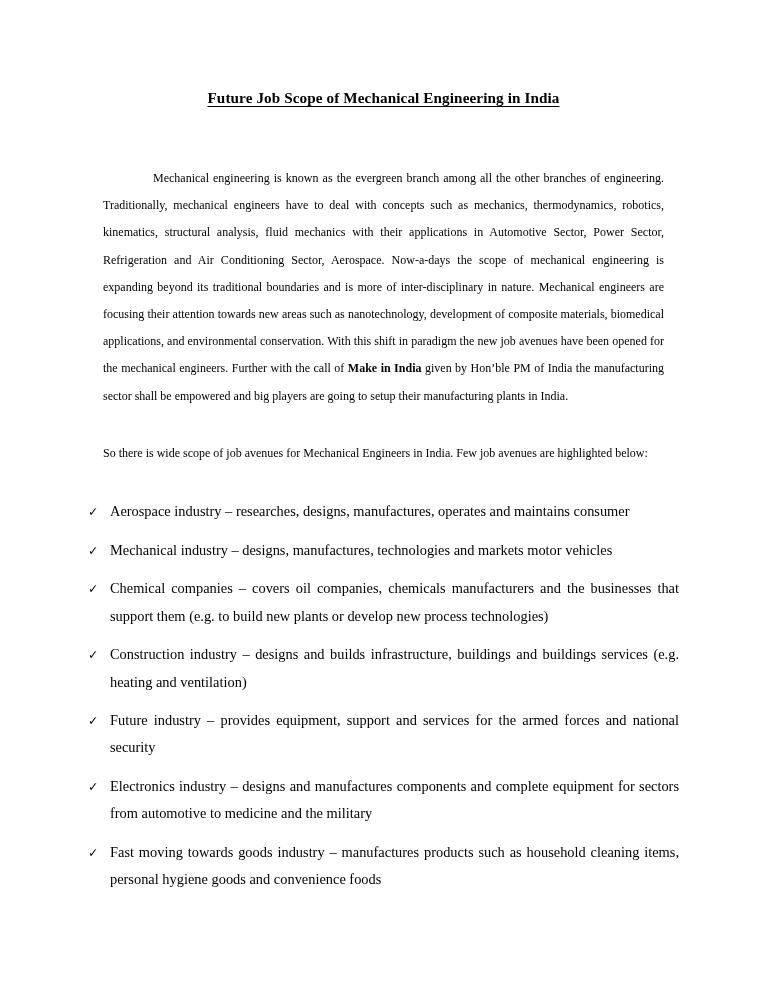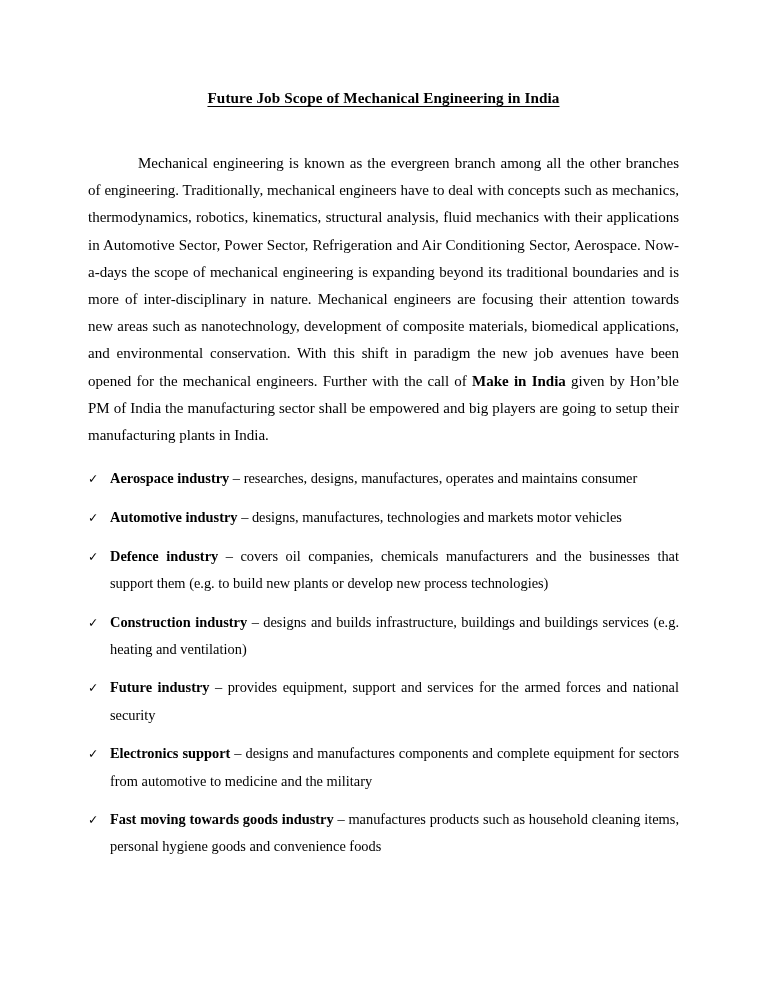--- a/index.html
+++ b/index.html
@@ -38,22 +38,22 @@
     font-size: 15.2px;
     font-weight: bold;
     line-height: 20px;
     letter-spacing: 0.1px;
     text-decoration: underline;
     text-underline-offset: 2.5px;
     padding-top: 88px;
   }
 
   .para {
-    margin: 0;
-    font-size: 15px;
+    margin: 15px;
+    font-size: 12px;
     line-height: 27.2px;
     text-align: justify;
     text-justify: inter-word;
     hyphens: none;
   }
 
   .para-lead {
     padding-top: 42px;
     text-indent: 50px;
   }
@@ -85,64 +85,65 @@
     top: 0;
     width: 14px;
     font-size: 12.5px;
     line-height: 27.2px;
     font-family: "DejaVu Sans", sans-serif;
     font-weight: normal;
     color: #000000;
   }
 
   .term {
-    font-weight: bold;
+    font-weight: normal;
   }
 
   .bold-inline {
     font-weight: bold;
   }
 </style>
 </head>
 <body>
 
 <div class="page">
   <div class="content">
 
     <h1 class="doc-title">Future Job Scope of Mechanical Engineering in India</h1>
 
     <p class="para para-lead">
       <span>Mechanical engineering is known as the evergreen branch among all the other branches of engineering. Traditionally, mechanical engineers have to deal with concepts such as mechanics, thermodynamics, robotics, kinematics, structural analysis, fluid mechanics with their applications in Automotive Sector, Power Sector, Refrigeration and Air Conditioning Sector, Aerospace. Now-a-days the scope of mechanical engineering is expanding beyond its traditional boundaries and is more of inter-disciplinary in nature. Mechanical engineers are focusing their attention towards new areas such as nanotechnology, development of composite materials, biomedical applications, and environmental conservation. With this shift in paradigm the new job avenues have been opened for the mechanical engineers. Further with the call of </span><span class="bold-inline">Make in India</span><span> given by Hon’ble PM of India the manufacturing sector shall be empowered and big players are going to setup their manufacturing plants in India.</span>
     </p>
 
+    <p class="para para-intro">So there is wide scope of job avenues for Mechanical Engineers in India. Few job avenues are highlighted below:</p>
 
     <ul class="list">
 
       <li class="list-item">
         <span class="check-icon">✓</span><span class="term">Aerospace industry</span><span> – researches, designs, manufactures, operates and maintains consumer</span>
       </li>
 
       <li class="list-item">
-        <span class="check-icon">✓</span><span class="term">Automotive industry</span><span> – designs, manufactures, technologies and markets motor vehicles</span>
+        <span class="check-icon">✓</span><span class="term">Mechanical industry</span><span> – designs, manufactures, technologies and markets motor vehicles</span>
       </li>
 
       <li class="list-item">
-        <span class="check-icon">✓</span><span class="term">Defence industry</span><span> – covers oil companies, chemicals manufacturers and the businesses that support them (e.g. to build new plants or develop new process technologies)</span>
+        <span class="check-icon">✓</span><span class="term">Chemical companies</span><span> – covers oil companies, chemicals manufacturers and the businesses that support them (e.g. to build new plants or develop new process technologies)</span>
       </li>
 
       <li class="list-item">
         <span class="check-icon">✓</span><span class="term">Construction industry</span><span> – designs and builds infrastructure, buildings and buildings services (e.g. heating and ventilation)</span>
       </li>
 
       <li class="list-item">
         <span class="check-icon">✓</span><span class="term">Future industry</span><span> – provides equipment, support and services for the armed forces and national security</span>
       </li>
 
       <li class="list-item">
-        <span class="check-icon">✓</span><span class="term">Electronics support</span><span> – designs and manufactures components and complete equipment for sectors from automotive to medicine and the military</span>
+        <span class="check-icon">✓</span><span class="term">Electronics industry</span><span> – designs and manufactures components and complete equipment for sectors from automotive to medicine and the military</span>
       </li>
 
       <li class="list-item">
         <span class="check-icon">✓</span><span class="term">Fast moving towards goods industry</span><span> – manufactures products such as household cleaning items, personal hygiene goods and convenience foods</span>
       </li>
 
     </ul>
   </div>
 </div>
 

